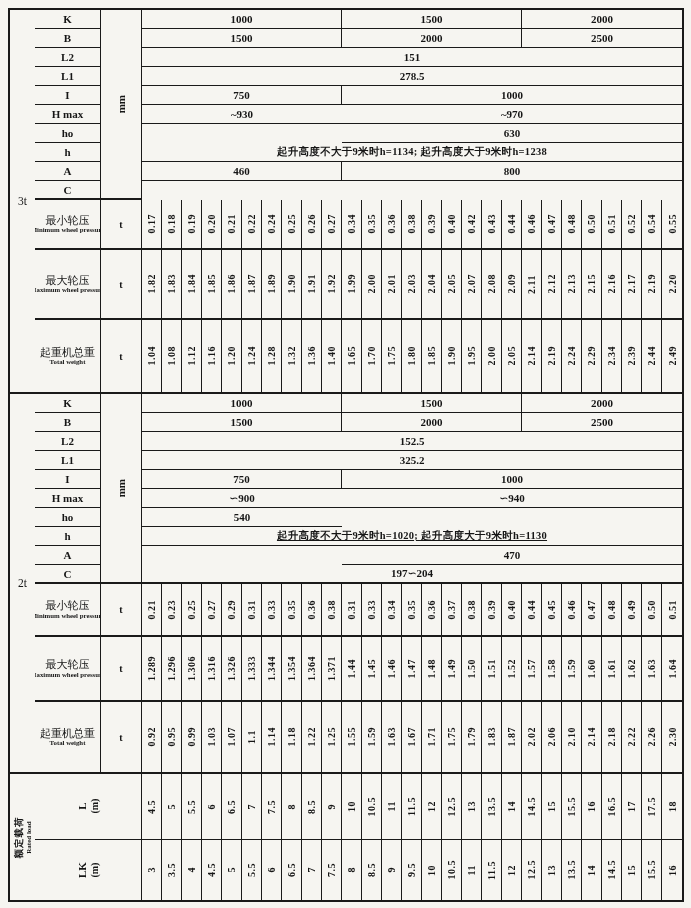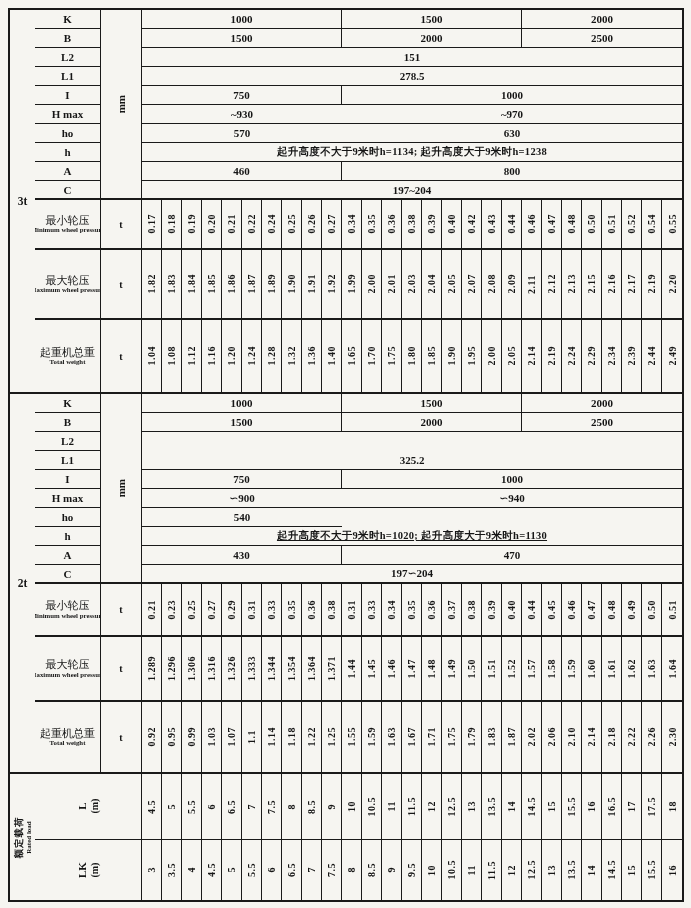--- a/index.html
+++ b/index.html
@@ -12,21 +12,21 @@
   .b1{grid-template-rows:repeat(10,19px) 53px 65px 70px;}
   .bf{grid-template-rows:66px 60px;}
   .c{display:flex;align-items:center;justify-content:center;border-right:1px solid #1a1a1a;
      border-bottom:1px solid #1a1a1a;overflow:hidden;box-sizing:border-box;text-align:center;}
   .nr{border-right:none;}
   .nb{border-bottom:none;}
   .bb2{border-bottom-width:2px;}
   .lbl{font-weight:bold;font-size:11px;}
   .hv{font-weight:bold;font-size:11px;white-space:nowrap;}
   .htext{font-weight:bold;font-size:10.5px;white-space:nowrap;letter-spacing:0.3px;}
-  .grp{font-weight:bold;font-size:11.5px;}
+  .grp{font-weight:normal;font-size:11.5px;}
   .v{writing-mode:vertical-rl;transform:rotate(180deg);white-space:nowrap;
      font-weight:bold;font-size:10px;letter-spacing:0.5px;}
   .vu{writing-mode:vertical-rl;transform:rotate(180deg);white-space:nowrap;font-weight:bold;font-size:11px;}
   .rlabel{display:flex;flex-direction:column;align-items:center;justify-content:center;line-height:1.15;}
   .rlabel .cn{font-weight:normal;font-size:11px;white-space:nowrap;}
   .rlabel .en{font-weight:bold;font-size:6.8px;white-space:nowrap;line-height:1.2;}
   .unit-t{font-weight:bold;font-size:10px;}
   .rot{transform:rotate(-90deg);display:flex;flex-direction:column;align-items:center;line-height:1.15;}
   .rot .fl{font-weight:bold;font-size:11px;white-space:nowrap;}
   .rot .fm{font-weight:bold;font-size:10px;white-space:nowrap;}
@@ -55,29 +55,27 @@
         <div class="c hv nr" style="grid-area: 3 / 4 / auto / 31;">151</div>
         <div class="c lbl" style="grid-area: 4 / 2;">L1</div>
         <div class="c hv nr" style="grid-area: 4 / 4 / auto / 31;">278.5</div>
         <div class="c lbl" style="grid-area: 5 / 2;">I</div>
         <div class="c hv" style="grid-area: 5 / 4 / auto / 14;">750</div>
         <div class="c hv nr" style="grid-area: 5 / 14 / auto / 31;">1000</div>
         <div class="c lbl" style="grid-area: 6 / 2;">H max</div>
         <div class="c hv nr" style="grid-area: 6 / 4 / auto / 14;">~930</div>
         <div class="c hv nr" style="grid-area: 6 / 14 / auto / 31;">~970</div>
         <div class="c lbl" style="grid-area: 7 / 2;">ho</div>
-        <div class="c hv nr" style="grid-area: 7 / 4 / auto / 14;">570</div>
         <div class="c hv nr" style="grid-area: 7 / 14 / auto / 31;">630</div>
         <div class="c lbl" style="grid-area: 8 / 2;">h</div>
         <div class="c htext nr" style="grid-area: 8 / 4 / auto / 31;">起升高度不大于9米时h=1134; 起升高度大于9米时h=1238</div>
         <div class="c lbl" style="grid-area: 9 / 2;">A</div>
         <div class="c hv" style="grid-area: 9 / 4 / auto / 14;">460</div>
         <div class="c hv nr" style="grid-area: 9 / 14 / auto / 31;">800</div>
         <div class="c lbl bb2" style="grid-area: 10 / 2;">C</div>
-        <div class="c hv nr bb2" style="grid-area: 10 / 4 / auto / 31;">197~204</div>
         <div class="c rlabel bb2" style="grid-area: 11 / 2;">
           <div class="cn">最小轮压</div>
           <div class="en">Minimum wheel pressure</div>
         </div>
         <div class="c unit-t bb2" style="grid-area: 11 / 3;">t</div>
         <div class="c  bb2" style="grid-area: 11 / 4;">
           <span class="v">0.17</span>
         </div>
         <div class="c  bb2" style="grid-area: 11 / 5;">
           <span class="v">0.18</span>
@@ -337,34 +335,34 @@
         </div>
         <div class="c lbl" style="grid-area: 1 / 2;">K</div>
         <div class="c hv" style="grid-area: 1 / 4 / auto / 14;">1000</div>
         <div class="c hv" style="grid-area: 1 / 14 / auto / 23;">1500</div>
         <div class="c hv nr" style="grid-area: 1 / 23 / auto / 31;">2000</div>
         <div class="c lbl" style="grid-area: 2 / 2;">B</div>
         <div class="c hv" style="grid-area: 2 / 4 / auto / 14;">1500</div>
         <div class="c hv" style="grid-area: 2 / 14 / auto / 23;">2000</div>
         <div class="c hv nr" style="grid-area: 2 / 23 / auto / 31;">2500</div>
         <div class="c lbl" style="grid-area: 3 / 2;">L2</div>
+        <div class="c hv nr" style="grid-area: 3 / 4 / auto / 31;">152.5</div>
         <div class="c lbl" style="grid-area: 4 / 2;">L1</div>
         <div class="c hv nr" style="grid-area: 4 / 4 / auto / 31;">325.2</div>
         <div class="c lbl" style="grid-area: 5 / 2;">I</div>
         <div class="c hv" style="grid-area: 5 / 4 / auto / 14;">750</div>
         <div class="c hv nr" style="grid-area: 5 / 14 / auto / 31;">1000</div>
         <div class="c lbl" style="grid-area: 6 / 2;">H max</div>
         <div class="c hv nr" style="grid-area: 6 / 4 / auto / 14;">∽900</div>
         <div class="c hv nr" style="grid-area: 6 / 14 / auto / 31;">∽940</div>
         <div class="c lbl" style="grid-area: 7 / 2;">ho</div>
         <div class="c hv nr" style="grid-area: 7 / 4 / auto / 14;">540</div>
         <div class="c lbl" style="grid-area: 8 / 2;">h</div>
         <div class="c htext nr" style="grid-area: 8 / 4 / auto / 31; text-decoration: underline;">起升高度不大于9米时h=1020; 起升高度大于9米时h=1130</div>
         <div class="c lbl" style="grid-area: 9 / 2;">A</div>
-        <div class="c hv" style="grid-area: 9 / 4 / auto / 14;">430</div>
         <div class="c hv nr" style="grid-area: 9 / 14 / auto / 31;">470</div>
         <div class="c lbl bb2" style="grid-area: 10 / 2;">C</div>
         <div class="c hv nr bb2" style="grid-area: 10 / 4 / auto / 31;">197∽204</div>
         <div class="c rlabel bb2" style="grid-area: 11 / 2;">
           <div class="cn">最小轮压</div>
           <div class="en">Minimum wheel pressure</div>
         </div>
         <div class="c unit-t bb2" style="grid-area: 11 / 3;">t</div>
         <div class="c  bb2" style="grid-area: 11 / 4;">
           <span class="v">0.21</span>

